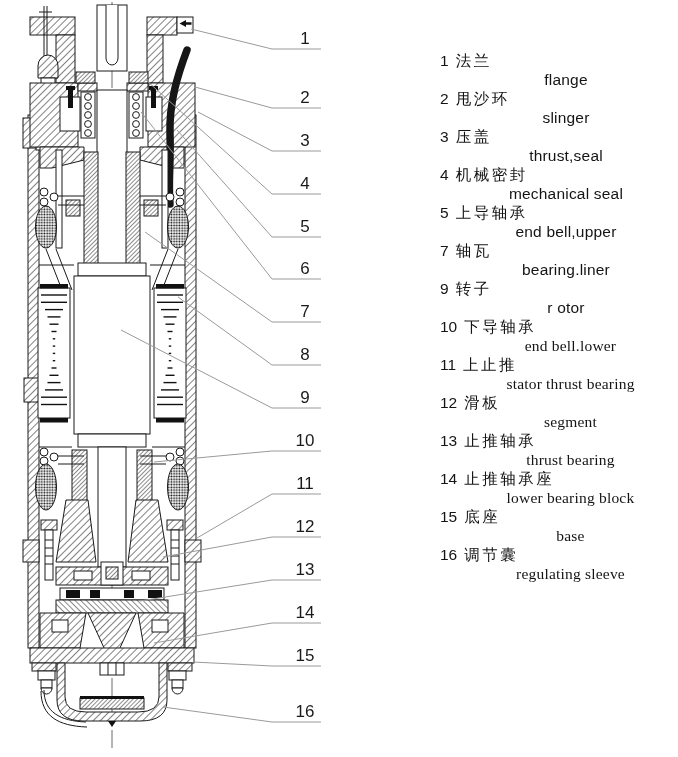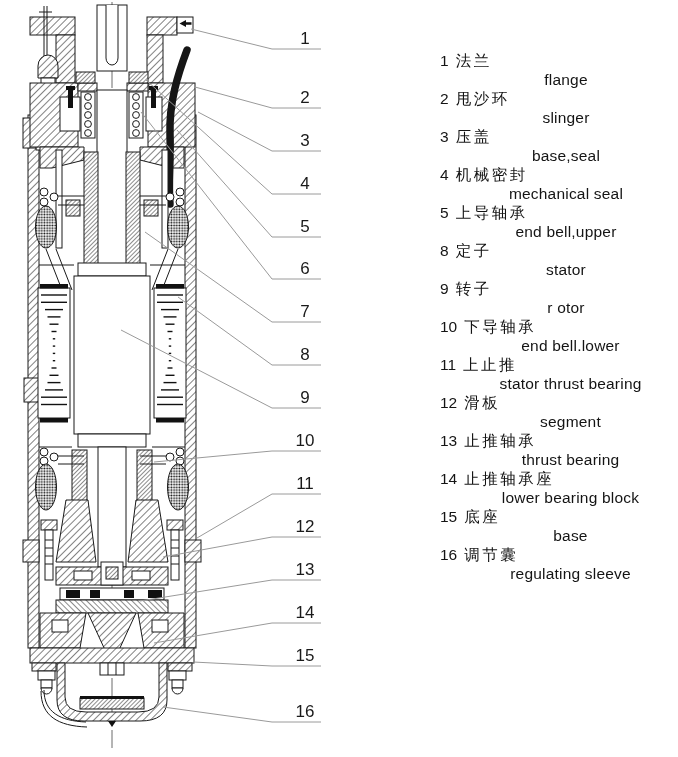--- a/index.html
+++ b/index.html
@@ -5,21 +5,21 @@
   html,body{margin:0;padding:0;background:#fff;}
   .stage{position:relative;width:678px;height:757px;background:#ffffff;overflow:hidden;
          font-family:"Liberation Sans",sans-serif;color:#111;}
   .drawing-svg{position:absolute;left:0;top:0;}
   svg text.callout{font-family:"Liberation Sans",sans-serif;font-size:17px;fill:#1a1a1a;}
   .legend{position:absolute;left:440px;top:51px;width:232px;font-size:15.5px;line-height:19px;color:#141414;}
   .legend .item{height:38px;}
   .legend .num{display:inline-block;margin-right:7px;}
   .legend .zh{letter-spacing:2.5px;}
   .legend .en{padding-left:20px;letter-spacing:0.2px;text-align:center;}
-  .legend .item.two .en{padding-left:29px;}
+  .legend .item.two .en{padding-left:29px;font-family:Liberation Serif, serif;}
 </style>
 </head>
 <body>
 
 <div class="stage">
 
   <svg class="drawing-svg" width="678" height="757" viewBox="0 0 678 757">
     <defs>
       <pattern id="h1" width="5" height="5" patternUnits="userSpaceOnUse" patternTransform="rotate(45)">
         <rect width="5" height="5" fill="#ffffff"></rect>
@@ -325,45 +325,45 @@
       <div class="line1">
         <span class="num">2</span><span class="zh">甩沙环</span>
       </div>
       <div class="en">slinger</div>
     </div>
 
     <div class="item">
       <div class="line1">
         <span class="num">3</span><span class="zh">压盖</span>
       </div>
-      <div class="en">base,seal</div>
+      <div class="en">thrust,seal</div>
     </div>
 
     <div class="item">
       <div class="line1">
         <span class="num">4</span><span class="zh">机械密封</span>
       </div>
       <div class="en">mechanical seal</div>
     </div>
 
     <div class="item">
       <div class="line1">
         <span class="num">5</span><span class="zh">上导轴承</span>
       </div>
       <div class="en">end bell,upper</div>
     </div>
 
 
-
-    <div class="item">
-      <div class="line1">
-        <span class="num">8</span><span class="zh">定子</span>
-      </div>
-      <div class="en">stator</div>
-    </div>
+    <div class="item">
+      <div class="line1">
+        <span class="num">7</span><span class="zh">轴瓦</span>
+      </div>
+      <div class="en">bearing.liner</div>
+    </div>
+
 
     <div class="item">
       <div class="line1">
         <span class="num">9</span><span class="zh">转子</span>
       </div>
       <div class="en">r otor</div>
     </div>
 
     <div class="item two">
       <div class="line1">

